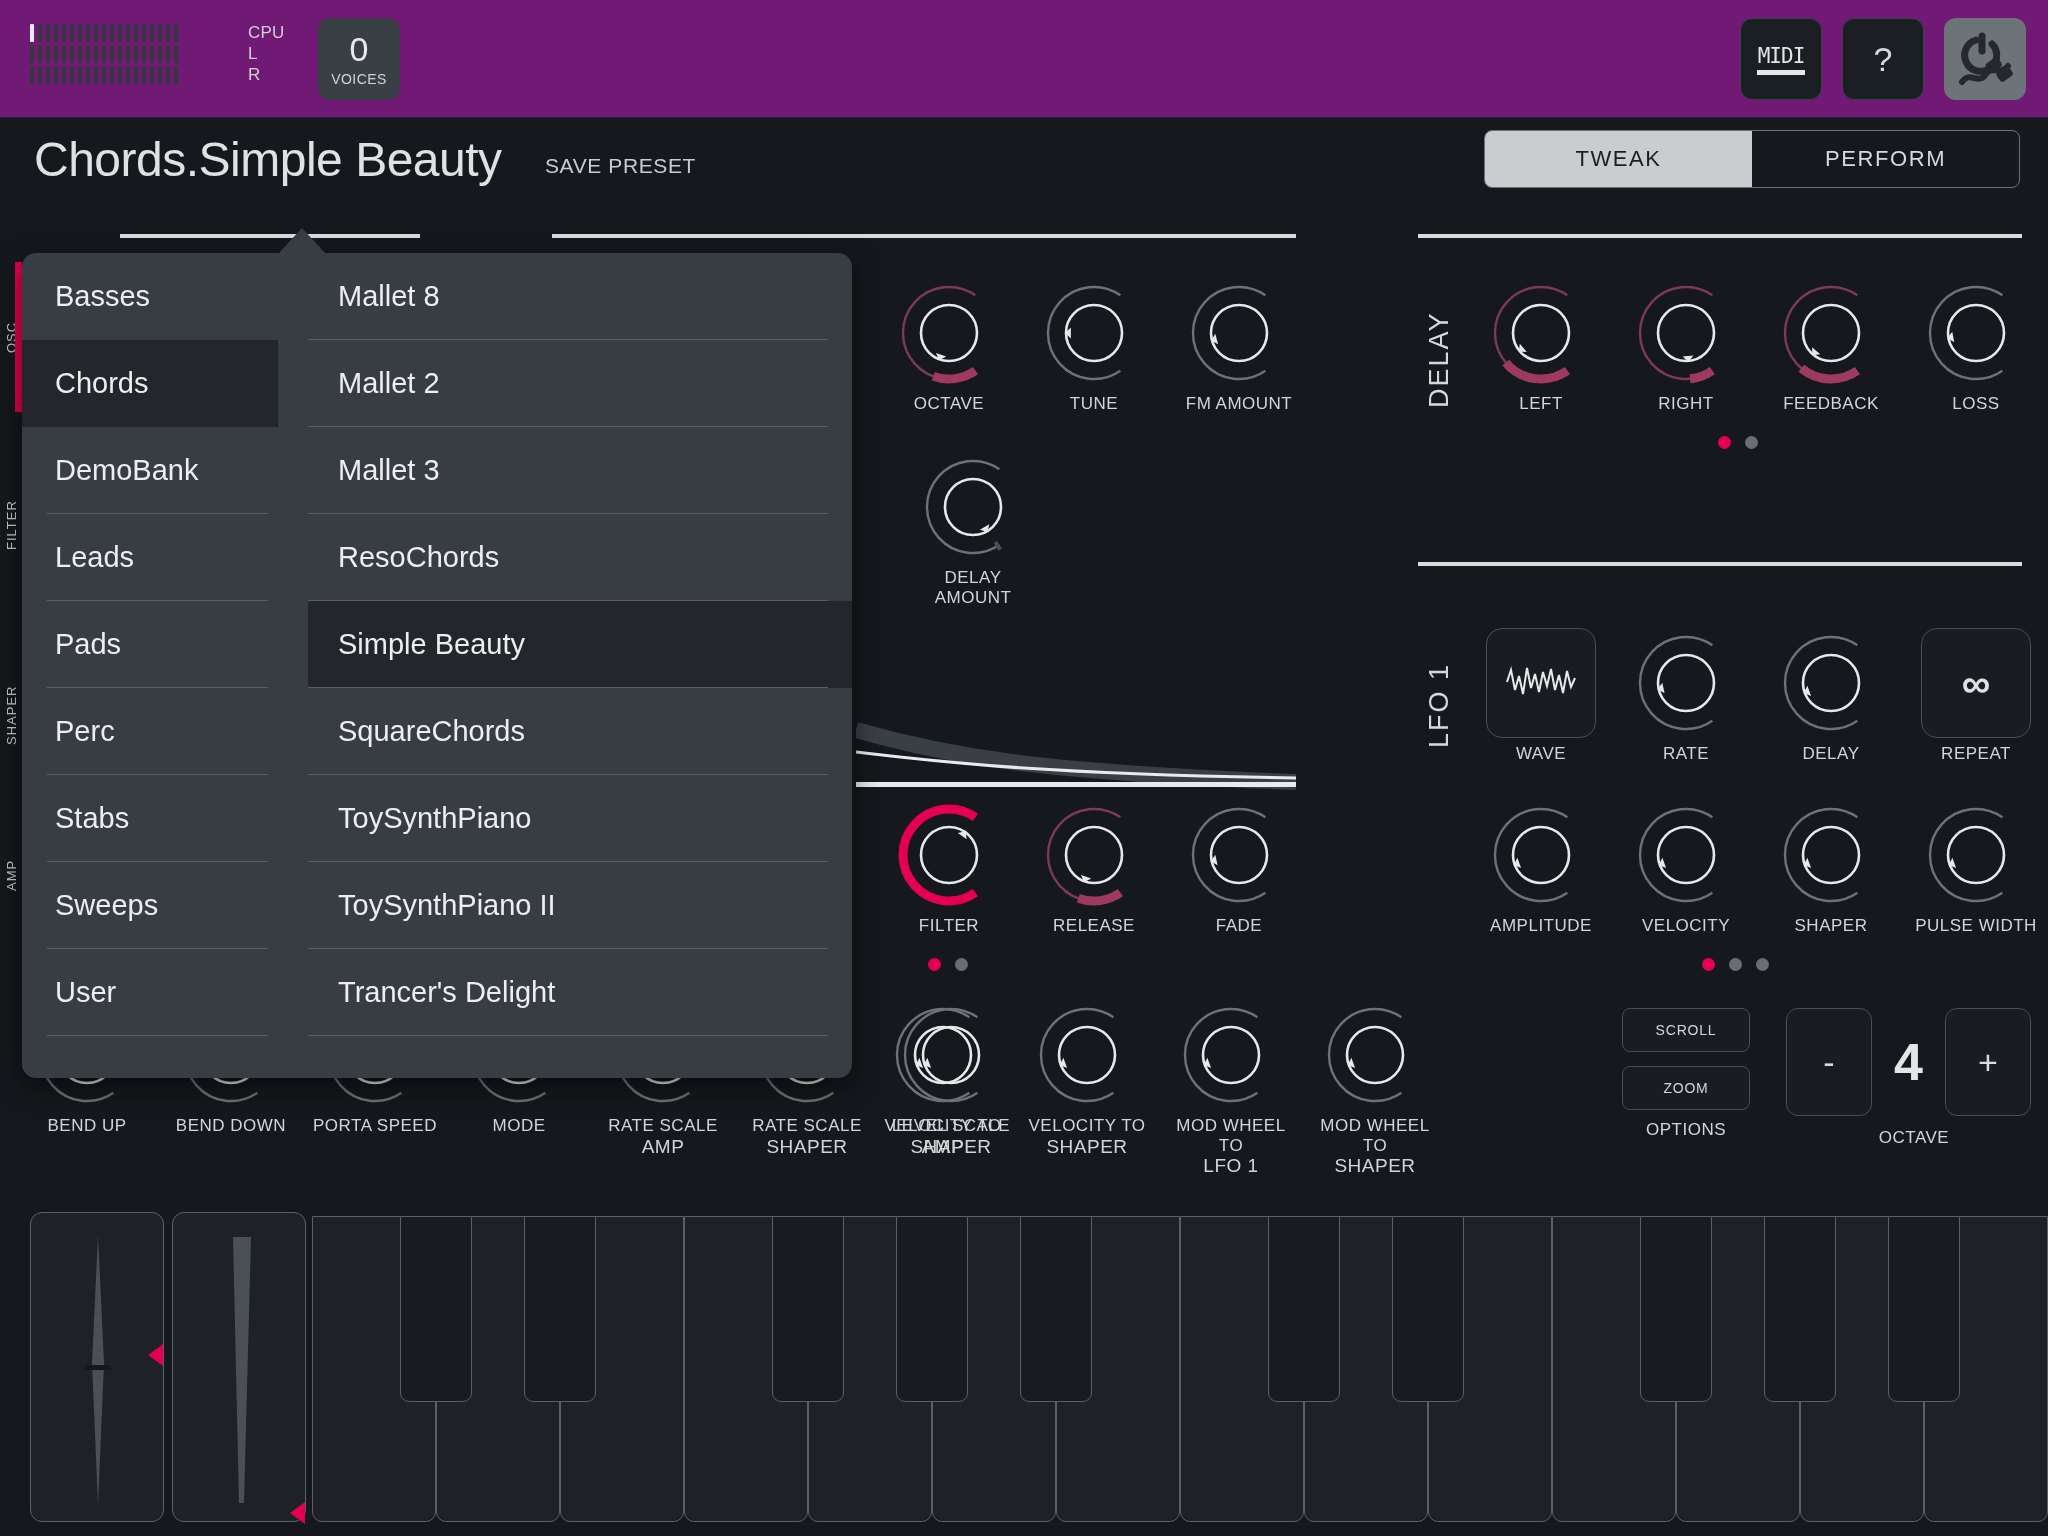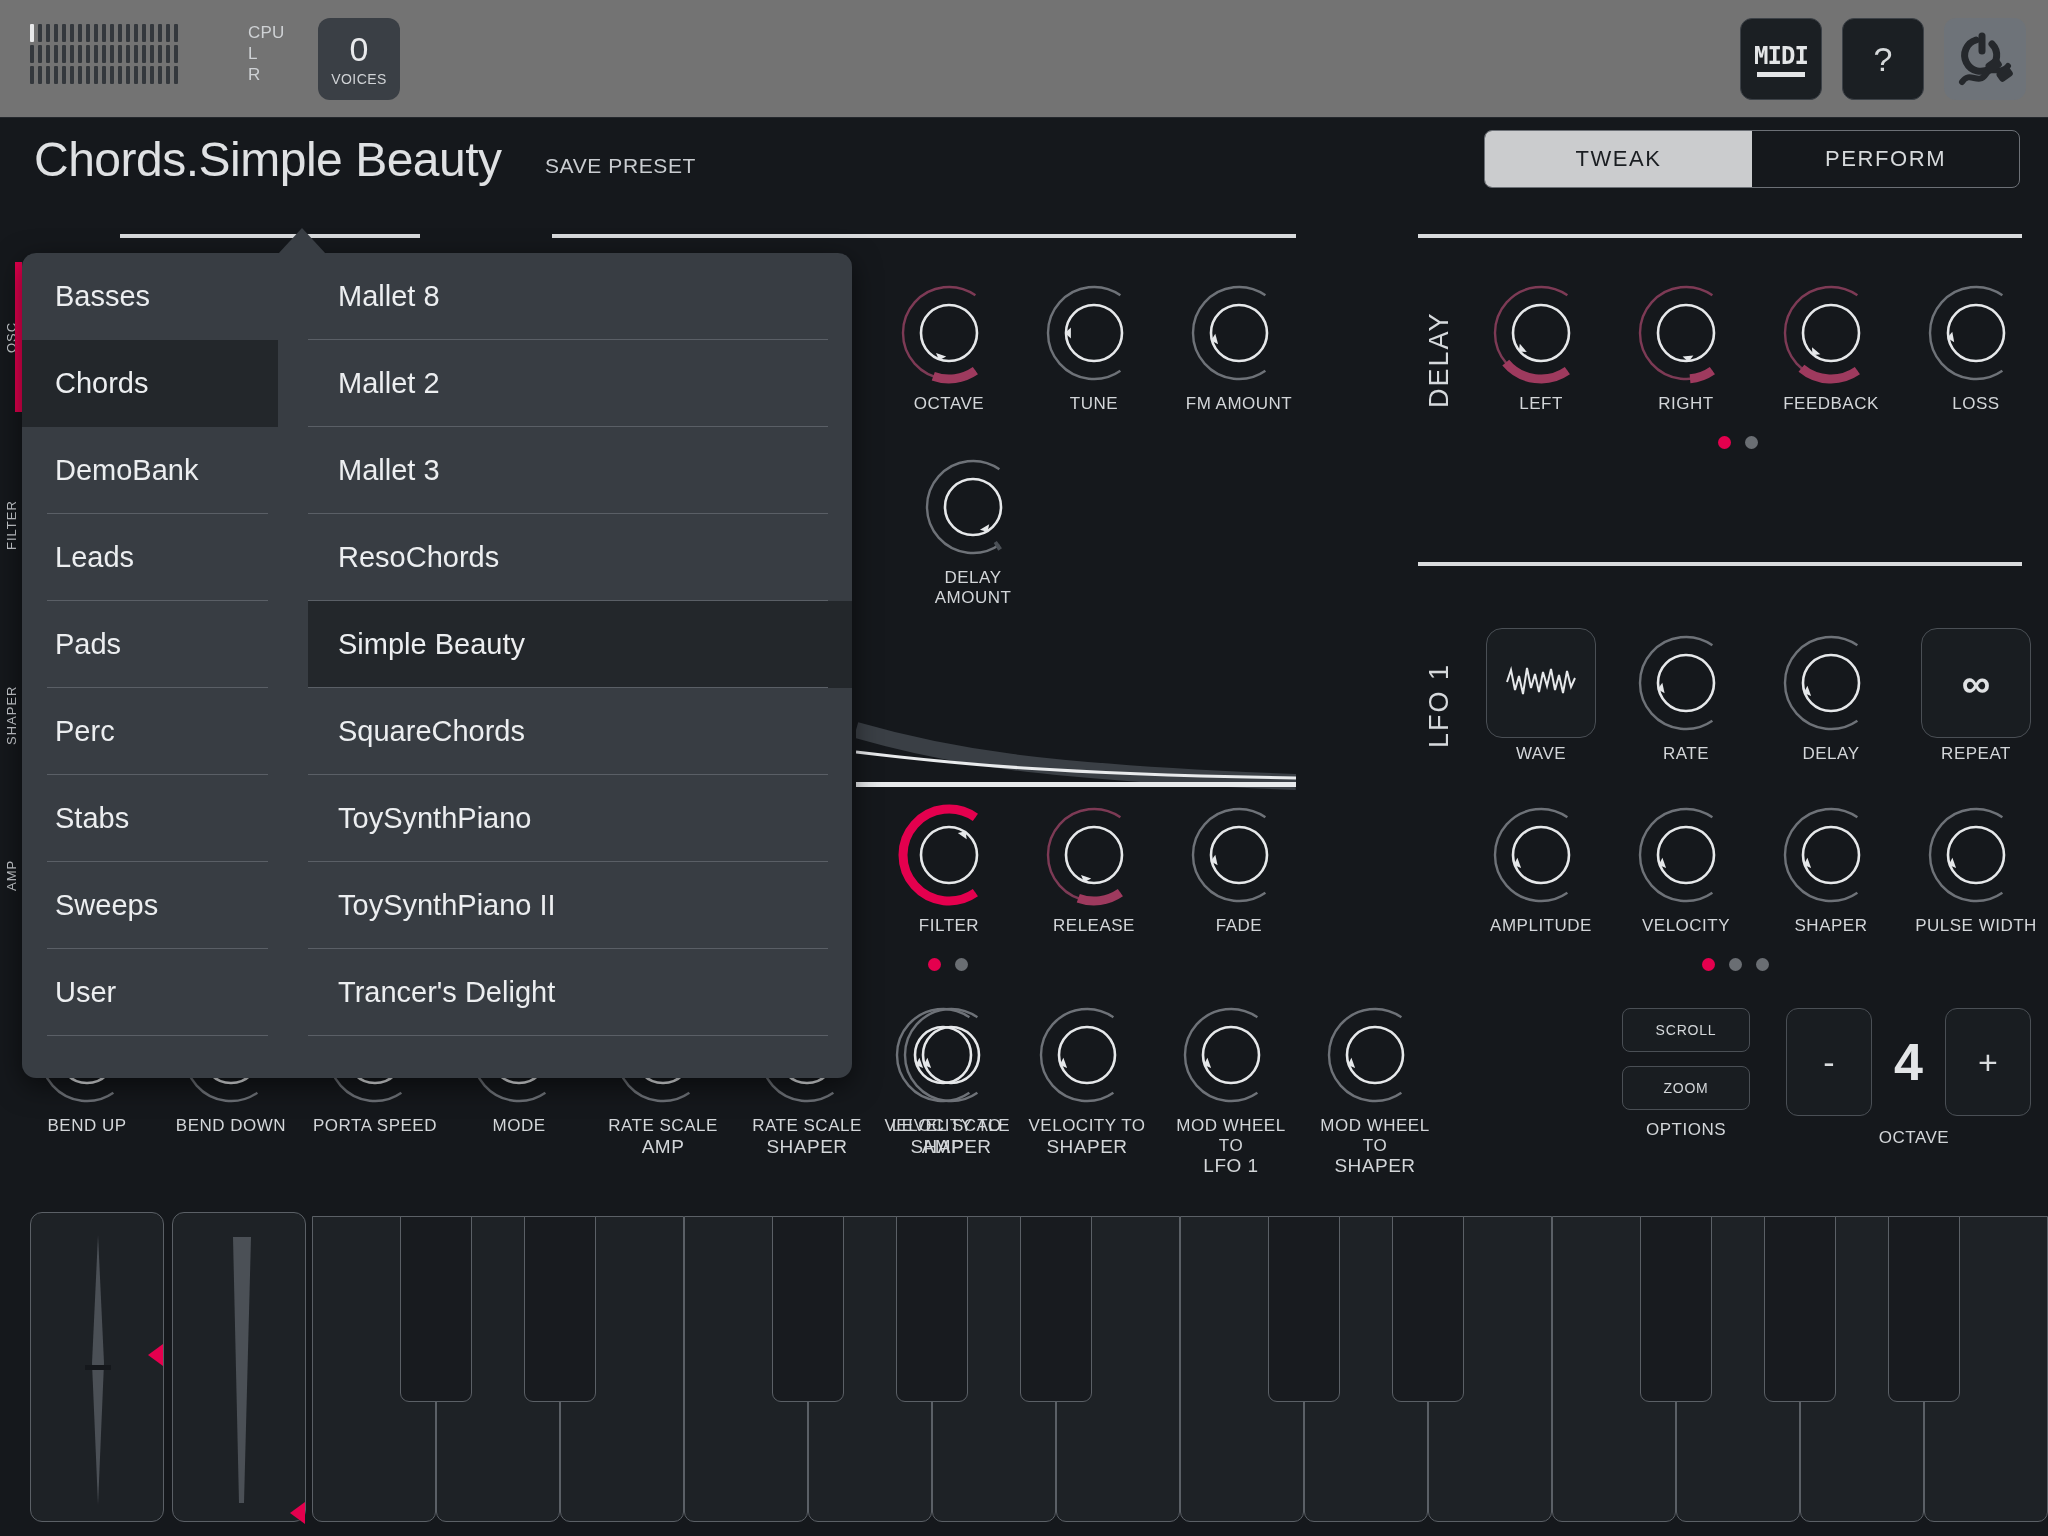--- a/index.html
+++ b/index.html
@@ -7,21 +7,21 @@
     width: 2048px; height: 1536px;
     background: #15181c;
     font-family: "Liberation Sans", sans-serif;
     overflow: hidden;
   }
   #app { position: relative; width: 2048px; height: 1536px; }
 
   
   .topbar {
     position: absolute; left: 0; top: 0; width: 2048px; height: 118px;
-    background: #737373; border-bottom: 1px solid #23272c;
+    background: #701a75; border-bottom: 1px solid #23272c;
   }
   .meters { position: absolute; left: 30px; top: 22px; }
   .meter-row { display: flex; align-items: center; height: 21px; }
   .meter-bars { display: flex; gap: 4px; width: 205px; }
   .meter-bars i { display: block; width: 4px; height: 18px; background: #34383d; border-radius: 1px; }
   .meter-bars i.lit { background: #e8e9ea; }
   .meter-label { margin-left: 13px; font-size: 17px; color: #cfd2d5; letter-spacing: .2px; }
 
   .voices {
     position: absolute; left: 318px; top: 18px; width: 82px; height: 82px;
@@ -32,21 +32,21 @@
   .voices .cap { font-size: 14px; color: #d0d3d6; margin-top: 5px; letter-spacing: .4px; }
 
   .topright { position: absolute; right: 22px; top: 18px; display: flex; gap: 20px; }
   .tbtn {
     width: 82px; height: 82px; border-radius: 12px;
     border: 1px solid #3c4147; background: #1b1f23;
     display: flex; align-items: center; justify-content: center;
   }
   .tbtn.power { background: #6e7379; border: none; }
   .midi-glyph { display: flex; flex-direction: column; align-items: center; }
-  .midi-glyph .txt { font-size: 24px; font-weight: 700; color: #e3e5e7; letter-spacing: -1px;
+  .midi-glyph .txt { font-size: 21px; font-weight: 400; color: #e3e5e7; letter-spacing: -1px;
                      font-family: "DejaVu Sans Mono", monospace; }
   .midi-glyph .bar { width: 48px; height: 5px; background: #e3e5e7; margin-top: 2px; }
   .qmark { font-size: 34px; color: #d6d9db; }
 
   
   .title-row { position: absolute; left: 0; top: 130px; width: 2048px; height: 90px; }
   .preset-title {
     position: absolute; left: 34px; top: 2px;
     font-size: 48px; color: #dfe1e3; font-weight: 400; letter-spacing: -.5px;
   }

